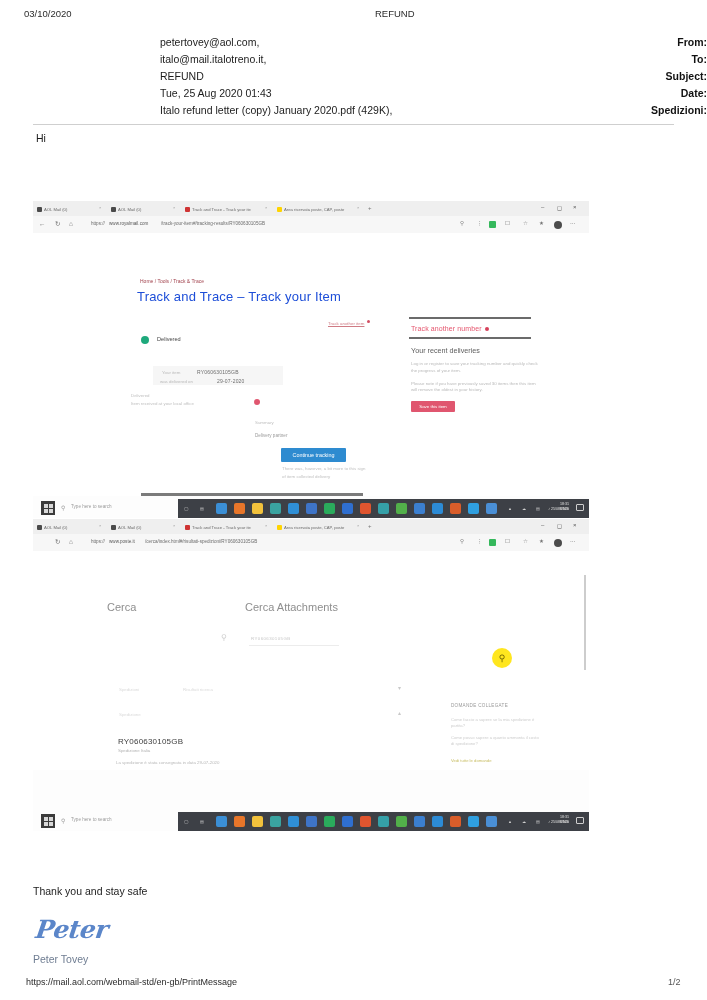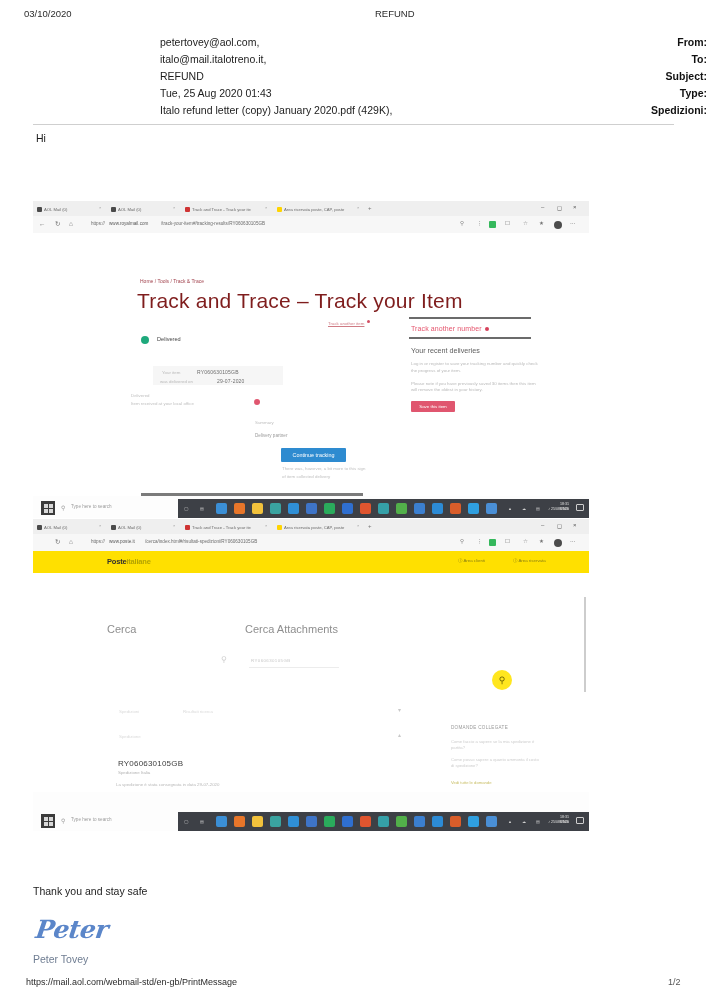--- a/index.html
+++ b/index.html
@@ -56,21 +56,21 @@
 
   .urlbar { position:relative; height:17px; background:#f7f7f7; }
   .nav-ico { position:absolute; top:4px; font-size:6.5px; color:#6d6d6d; }
   .urltxt { position:absolute; top:5px; font-size:4.6px; color:#6c6c6c; white-space:nowrap; }
   .ubico { position:absolute; top:4px; font-size:5.5px; color:#757575; }
   .ubsq { position:absolute; top:5px; width:7px; height:7px; border-radius:1px; }
 
   
   .rm-body { position:relative; width:100%; height:263px; background:#fff; overflow:hidden; }
   .crumb { position:absolute; left:107px; top:45px; font-size:5px; color:#a2444f; }
-  .rm-h1 { position:absolute; left:104px; top:56px; font-size:21px; color:#7f1d1d;
+  .rm-h1 { position:absolute; left:104px; top:56px; font-size:13px; color:#1d4ed8;
       font-weight:normal; letter-spacing:.2px; }
   .rm-link { position:absolute; left:295px; top:88px; font-size:4.4px; color:#cf7b84;
       text-decoration:underline; }
   .rm-linkdot { position:absolute; left:334px; top:87px; width:3px; height:3px;
       border-radius:50%; background:#d34f63; }
   .deliv-dot { position:absolute; left:108px; top:103px; width:8px; height:8px;
       border-radius:50%; background:#1ea97c; }
   .deliv-txt { position:absolute; left:124px; top:103px; font-size:5.6px; color:#444; }
   .infobox { position:absolute; left:120px; top:133px; width:130px; height:19px;
       background:#f6f6f6; }
@@ -159,21 +159,21 @@
     </div>
     <div class="frow">
       <span class="flab">To:</span>
       <span class="fval">italo@mail.italotreno.it,</span>
     </div>
     <div class="frow">
       <span class="flab">Subject:</span>
       <span class="fval">REFUND</span>
     </div>
     <div class="frow">
-      <span class="flab">Type:</span>
+      <span class="flab">Date:</span>
       <span class="fval">Tue, 25 Aug 2020 01:43</span>
     </div>
     <div class="frow">
       <span class="flab">Spedizioni:</span>
       <span class="fval">Italo refund letter (copy) January 2020.pdf (429K),</span>
     </div>
   </div>
   <div class="rule"></div>
 
   <div class="greeting">Hi</div>
@@ -347,25 +347,20 @@
         <span class="ubico" style="left:444px;">⋮</span>
         <span class="ubsq" style="left:456px;background:#35b85c;"></span>
         <span class="ubico" style="left:472px;">☐</span>
         <span class="ubico" style="left:490px;">☆</span>
         <span class="ubico" style="left:506px;">★</span>
         <span class="ubsq" style="left:521px;width:8px;height:8px;border-radius:50%;background:#4c4c4c;"></span>
         <span class="ubico" style="left:537px;">⋯</span>
       </div>
     </div>
 
-    <div class="pi-head">
-      <div class="pi-logo"><span>Poste</span><i>italiane</i></div>
-      <span class="pi-navr" style="left:425px;">ⓘ <span>Area clienti</span></span>
-      <span class="pi-navr" style="left:480px;">ⓘ <span>Area riservata</span></span>
-    </div>
 
     <div class="pi-body">
       <div class="pi-scroll"></div>
       <div class="pi-cerca">Cerca</div>
       <div class="pi-sped">Cerca Attachments</div>
       <div class="pi-searchico">⚲</div>
       <div class="pi-inputval">RY060630105GB</div>
       <div class="pi-inputline"></div>
       <div class="pi-bigsearch">⚲</div>
 

